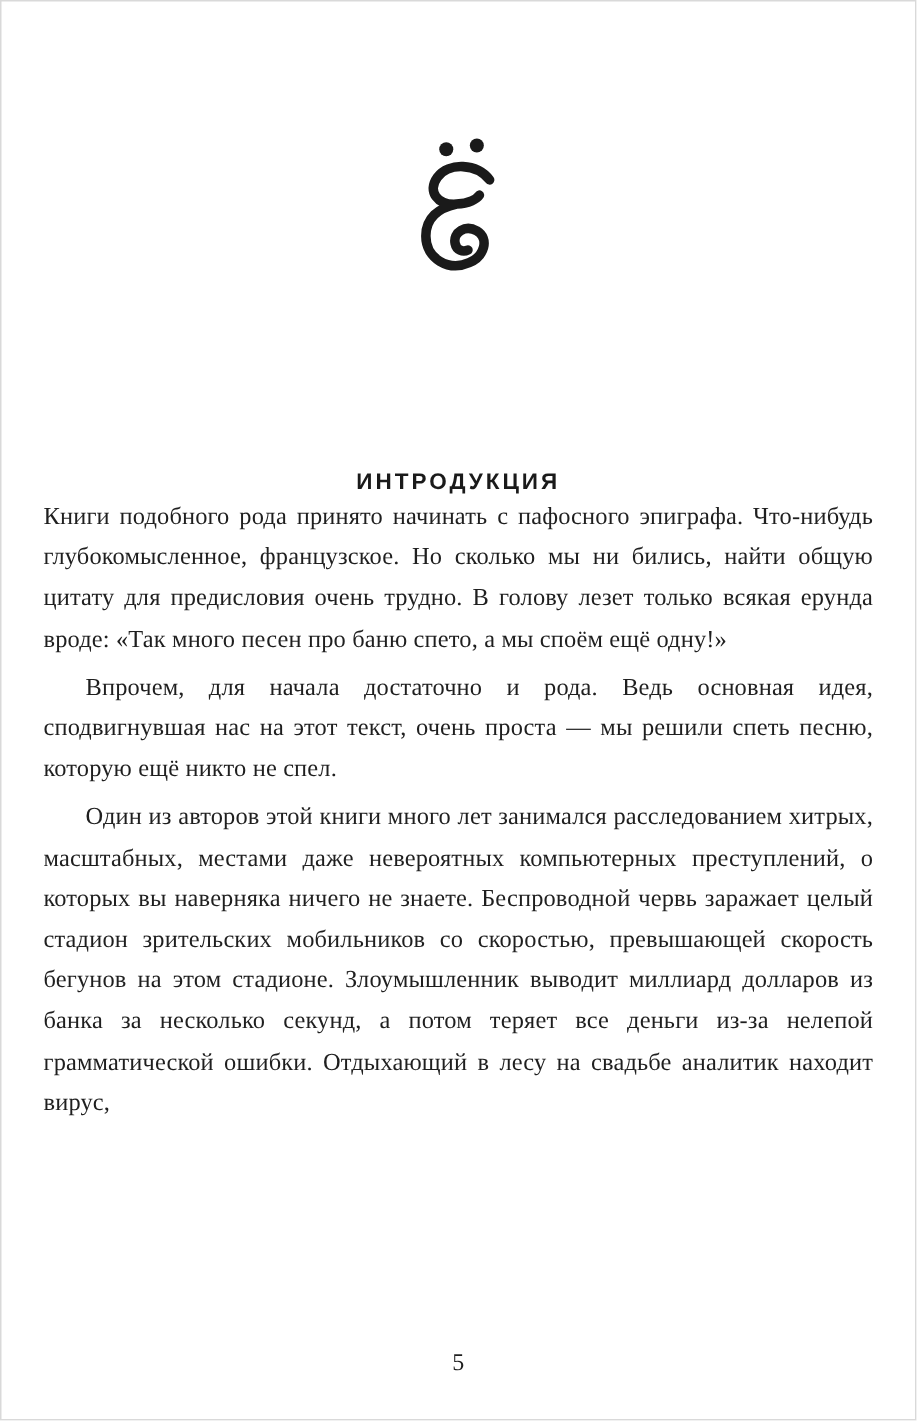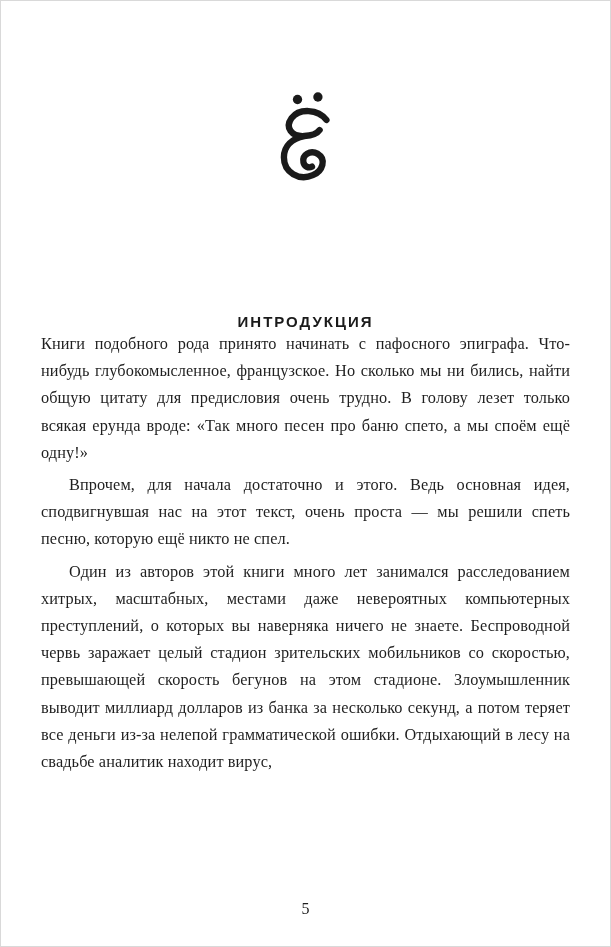--- a/index.html
+++ b/index.html
@@ -8,21 +8,21 @@
     background: #f4f4f4;
   }
   .page {
     position: relative;
     box-sizing: border-box;
     width: 611px;
     height: 947px;
     margin: 0 auto;
     background: #ffffff;
     border: 1px solid #d9d9d9;
-    padding: 0 40px;
+    padding: 0 28px;
     overflow: hidden;
     font-family: "Liberation Serif", serif;
     color: #1f1f1f;
   }
   .logo-wrap {
     margin: 90px auto 0 auto;
     width: 86px;
     height: 102px;
     display: flex;
     align-items: center;
@@ -85,19 +85,19 @@
                C70,94 74,80 64,74
                C55,69 45,75 47,84
                C48,89 53,91 57,89" fill="none" stroke="#1a1a1a" stroke-width="7.5" stroke-linecap="round" stroke-linejoin="round"></path>
     </svg>
   </div>
 
   <h1 class="chapter-title">ИНТРОДУКЦИЯ</h1>
 
   <div class="body-text">
     <p>Книги подобного рода принято начинать с пафосного эпиграфа. Что-нибудь глубокомысленное, французское. Но сколько мы ни бились, найти общую цитату для предисловия очень трудно. В голову лезет только всякая ерунда вроде: «Так много песен про баню спето, а мы споём ещё одну!»</p>
-    <p class="indent">Впрочем, для начала достаточно и этого. Ведь основная идея, сподвигнувшая нас на этот текст, очень проста — мы решили спеть песню, которую ещё никто не спел.</p>
+    <p class="indent">Впрочем, для начала достаточно и рода. Ведь основная идея, сподвигнувшая нас на этот текст, очень проста — мы решили спеть песню, которую ещё никто не спел.</p>
     <p class="indent">Один из авторов этой книги много лет занимался расследованием хитрых, масштабных, местами даже невероятных компьютерных преступлений, о которых вы наверняка ничего не знаете. Беспроводной червь заражает целый стадион зрительских мобильников со скоростью, превышающей скорость бегунов на этом стадионе. Злоумышленник выводит миллиард долларов из банка за несколько секунд, а потом теряет все деньги из-за нелепой грамматической ошибки. Отдыхающий в лесу на свадьбе аналитик находит вирус,</p>
   </div>
 
   <div class="page-number">5</div>
 
 </div>
 
 </body></html>

